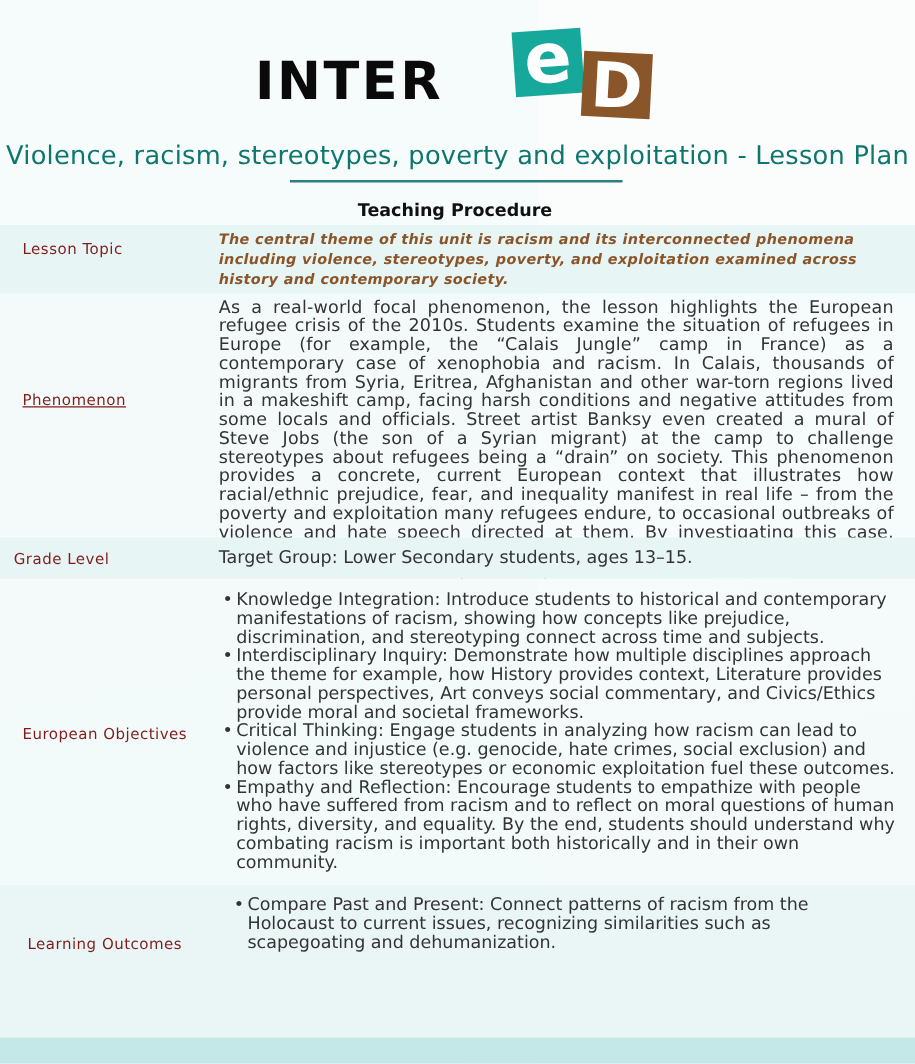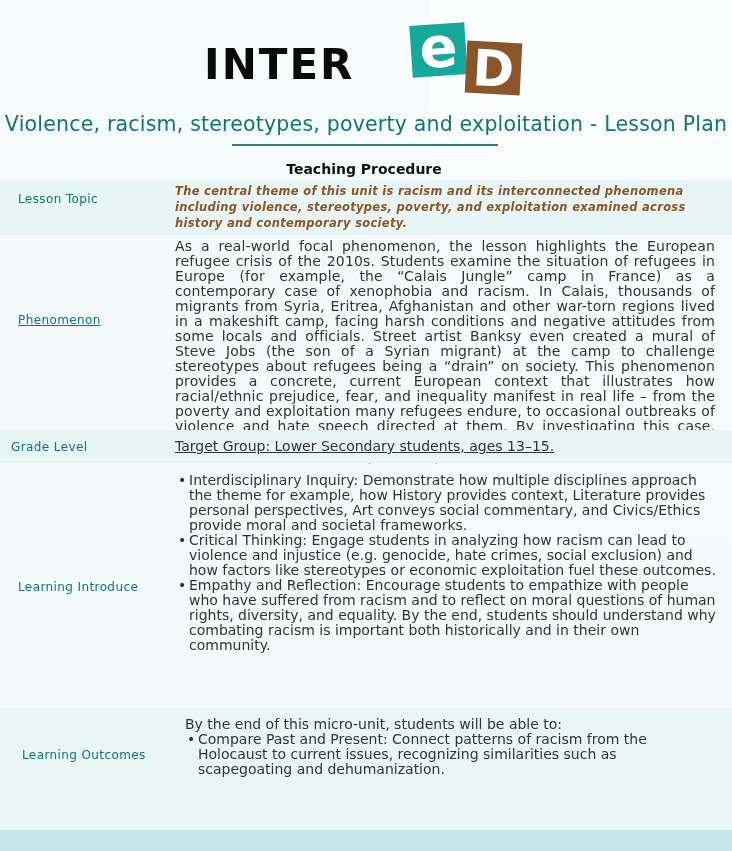--- a/index.html
+++ b/index.html
@@ -38,37 +38,37 @@
   .title-rule {
     position: absolute; top: 144px; left: 232px; width: 266px; height: 2px; background: #2f7f7f;
   }
   .section-heading {
     position: absolute; top: 161px; left: 0; width: 728px; text-align: center;
     font-size: 14px; font-weight: bold; color: #111;
   }
 
   .row { position: absolute; left: 0; width: 732px; }
   .row .label {
-    position: absolute; left: 18px; font-size: 12px; color: #0f766e; letter-spacing: .4px;
+    position: absolute; left: 18px; font-size: 12px; color: #7f1d1d; letter-spacing: .4px;
   }
   .row .content {
     position: absolute; left: 175px; width: 540px; font-size: 14px; line-height: 15px; color: #333;
   }
   .row-topic { top: 180px; height: 55px; background: #e8f5f5; }
   .row-topic .label { top: 12px; }
   .row-topic .content {
     top: 3px; font-style: italic; font-weight: bold; color: #8a5529;
     font-size: 11.5px; line-height: 16px; letter-spacing: .3px;
   }
   .row-phen { top: 235px; height: 194px; background: rgba(244,250,250,.6); }
   .row-phen .label { top: 78px; text-decoration: underline; }
   .row-phen .content { top: 4px; text-align: justify; letter-spacing: .15px; }
   .row-grade { top: 430px; height: 33px; background: #e8f5f5; }
   .row-grade .label { top: 10px; left: 11px; }
-  .row-grade .content { top: 9px; text-decoration: underline; }
+  .row-grade .content { top: 9px; }
   .row-obj { top: 463px; height: 245px; background: rgba(244,250,250,.6); }
   .row-obj .label { top: 117px; }
   .row-obj .content { top: 10px; left: 176px; }
   .row-out { top: 708px; height: 122px; background: #eaf6f6; }
   .row-out .label { top: 40px; left: 22px; }
   .row-out .content { top: 9px; left: 185px; width: 520px; }
   .bottom-band { position: absolute; top: 830px; left: 0; width: 732px; height: 21px; background: #c4e8e8; }
 
   ul { margin: 0; padding: 0; list-style: none; }
   li { position: relative; padding-left: 13px; }
@@ -100,33 +100,33 @@
   <div class="label">Phenomenon</div>
   <div class="content">As a real-world focal phenomenon, the lesson highlights the European refugee crisis of the 2010s. Students examine the situation of refugees in Europe (for example, the “Calais Jungle” camp in France) as a contemporary case of xenophobia and racism. In Calais, thousands of migrants from Syria, Eritrea, Afghanistan and other war-torn regions lived in a makeshift camp, facing harsh conditions and negative attitudes from some locals and officials. Street artist Banksy even created a mural of Steve Jobs (the son of a Syrian migrant) at the camp to challenge stereotypes about refugees being a “drain” on society. This phenomenon provides a concrete, current European context that illustrates how racial/ethnic prejudice, fear, and inequality manifest in real life – from the poverty and exploitation many refugees endure, to occasional outbreaks of violence and hate speech directed at them. By investigating this case, alongside historical examples, students grasp the human impact of racism and see the links between past and present.</div>
 </div>
 
 <div class="row row-grade">
   <div class="label">Grade Level</div>
   <div class="content">Target Group: Lower Secondary students, ages 13–15.</div>
 </div>
 
 <div class="row row-obj">
-  <div class="label">Learning Introduce</div>
+  <div class="label">European Objectives</div>
   <div class="content">
     <ul>
+      <li>Knowledge Integration: Introduce students to historical and contemporary manifestations of racism, showing how concepts like prejudice, discrimination, and stereotyping connect across time and subjects.</li>
       <li>Interdisciplinary Inquiry: Demonstrate how multiple disciplines approach the theme for example, how History provides context, Literature provides personal perspectives, Art conveys social commentary, and Civics/Ethics provide moral and societal frameworks.</li>
       <li>Critical Thinking: Engage students in analyzing how racism can lead to violence and injustice (e.g. genocide, hate crimes, social exclusion) and how factors like stereotypes or economic exploitation fuel these outcomes.</li>
       <li>Empathy and Reflection: Encourage students to empathize with people who have suffered from racism and to reflect on moral questions of human rights, diversity, and equality. By the end, students should understand why combating racism is important both historically and in their own community.</li>
     </ul>
   </div>
 </div>
 
 <div class="row row-out">
   <div class="label">Learning Outcomes</div>
   <div class="content">
-    <div class="intro">By the end of this micro-unit, students will be able to:</div>
     <ul>
       <li>Compare Past and Present: Connect patterns of racism from the Holocaust to current issues, recognizing similarities such as scapegoating and dehumanization.</li>
     </ul>
   </div>
 </div>
 
 <div class="bottom-band"></div>
 
 </body></html>

